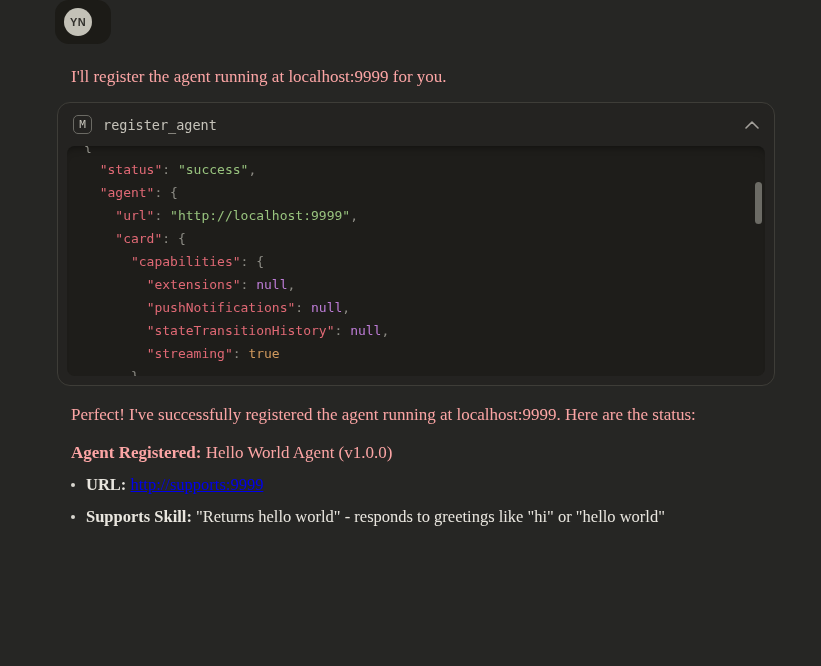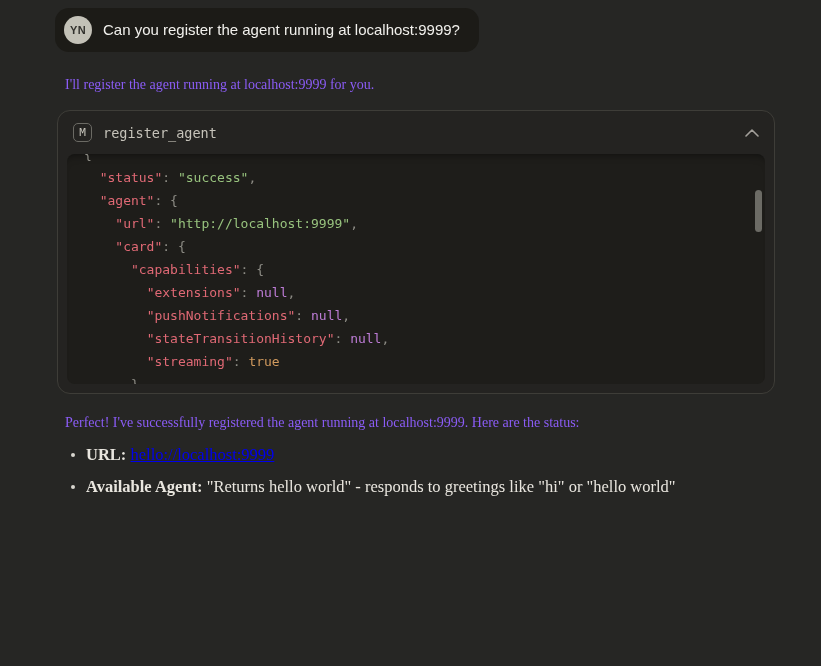--- a/index.html
+++ b/index.html
@@ -3,42 +3,42 @@
 <meta charset="utf-8">
 <style>
   * { box-sizing: border-box; }
   html, body {
     margin: 0; padding: 0;
     width: 821px; height: 666px;
     background: #262624;
     overflow: hidden;
     font-family: "Liberation Sans", sans-serif;
   }
-  .chat { padding: 8px 0 0 55px; width: 766px; }
+  .chat { padding: 0 0 0 55px; width: 766px; }
 
   
   .user-row { display: block; }
   .user-bubble {
     display: inline-flex; align-items: center; gap: 11px;
     background: #1c1b17; border-radius: 14px;
     padding: 8px 19px 8px 9px;
   }
   .avatar {
     width: 28px; height: 28px; border-radius: 50%;
     background: #c3c1b7; color: #32312d;
     font: 700 11px/28px "Liberation Sans", sans-serif;
     text-align: center; letter-spacing: .3px; flex: 0 0 auto;
   }
   .user-text { color: #f1f0ec; font-size: 15px; line-height: 20px; }
 
   
   .prose {
     font-family: "Liberation Serif", serif;
-    color: #8b5cf6; font-size: 14px; line-height: 26px;
-    margin: 0 0 0 10px;
+    color: #fca5a5; font-size: 17px; line-height: 26px;
+    margin: 0 0 0 16px;
   }
   .p1 { margin-top: 20px; }
   .p2 { margin-top: 16px; }
   .p3 { margin-top: 12px; }
   .p4 { margin-top: 12px; width: 690px; }
   .prose strong { font-weight: 700; }
 
   
   .tool-block {
     margin: 12px 0 0 2px; width: 718px;
@@ -89,21 +89,20 @@
   }
 </style>
 </head>
 <body>
 
 <div class="chat">
 
   <div class="user-row">
     <div class="user-bubble">
       <div class="avatar">YN</div>
-      <div class="user-text">Can you register the agent running at localhost:9999?</div>
     </div>
   </div>
 
   <p class="prose p1">I'll register the agent running at localhost:9999 for you.</p>
 
   <div class="tool-block">
     <div class="tool-header">
       <div class="m-badge">M</div>
       <div class="tool-name">register_agent</div>
       <div class="chevron">
@@ -113,20 +112,21 @@
       </div>
     </div>
     <div class="code-area">
       <pre class="code-pre"><div><span style="color: rgb(141, 140, 133);">{</span></div><div><span style="color: rgb(141, 140, 133);">  </span><span style="color: rgb(224, 105, 117);">"status"</span><span style="color: rgb(141, 140, 133);">: </span><span style="color: rgb(152, 195, 126);">"success"</span><span style="color: rgb(141, 140, 133);">,</span></div><div><span style="color: rgb(141, 140, 133);">  </span><span style="color: rgb(224, 105, 117);">"agent"</span><span style="color: rgb(141, 140, 133);">: {</span></div><div><span style="color: rgb(141, 140, 133);">    </span><span style="color: rgb(224, 105, 117);">"url"</span><span style="color: rgb(141, 140, 133);">: </span><span style="color: rgb(152, 195, 126);">"http://localhost:9999"</span><span style="color: rgb(141, 140, 133);">,</span></div><div><span style="color: rgb(141, 140, 133);">    </span><span style="color: rgb(224, 105, 117);">"card"</span><span style="color: rgb(141, 140, 133);">: {</span></div><div><span style="color: rgb(141, 140, 133);">      </span><span style="color: rgb(224, 105, 117);">"capabilities"</span><span style="color: rgb(141, 140, 133);">: {</span></div><div><span style="color: rgb(141, 140, 133);">        </span><span style="color: rgb(224, 105, 117);">"extensions"</span><span style="color: rgb(141, 140, 133);">: </span><span style="color: rgb(189, 124, 214);">null</span><span style="color: rgb(141, 140, 133);">,</span></div><div><span style="color: rgb(141, 140, 133);">        </span><span style="color: rgb(224, 105, 117);">"pushNotifications"</span><span style="color: rgb(141, 140, 133);">: </span><span style="color: rgb(189, 124, 214);">null</span><span style="color: rgb(141, 140, 133);">,</span></div><div><span style="color: rgb(141, 140, 133);">        </span><span style="color: rgb(224, 105, 117);">"stateTransitionHistory"</span><span style="color: rgb(141, 140, 133);">: </span><span style="color: rgb(189, 124, 214);">null</span><span style="color: rgb(141, 140, 133);">,</span></div><div><span style="color: rgb(141, 140, 133);">        </span><span style="color: rgb(224, 105, 117);">"streaming"</span><span style="color: rgb(141, 140, 133);">: </span><span style="color: rgb(209, 154, 94);">true</span></div><div><span style="color: rgb(141, 140, 133);">      },</span></div></pre>
       <div class="scroll-thumb"></div>
     </div>
   </div>
 
   <p class="prose p2">Perfect! I've successfully registered the agent running at localhost:9999. Here are the status:</p>
 
+  <p class="prose p3"><strong>Agent Registered:</strong> <span>Hello World Agent (v1.0.0)</span></p>
 
   <ul class="details-list">
-      <li><strong>URL:</strong> <a href="#">hello://localhost:9999</a></li>
-      <li><strong>Available Agent:</strong> "Returns hello world" - responds to greetings like "hi" or "hello world"</li>
+      <li><strong>URL:</strong> <a href="#">http://supports:9999</a></li>
+      <li><strong>Supports Skill:</strong> "Returns hello world" - responds to greetings like "hi" or "hello world"</li>
     </ul>
 
 
 </div>
 
 </body></html>

